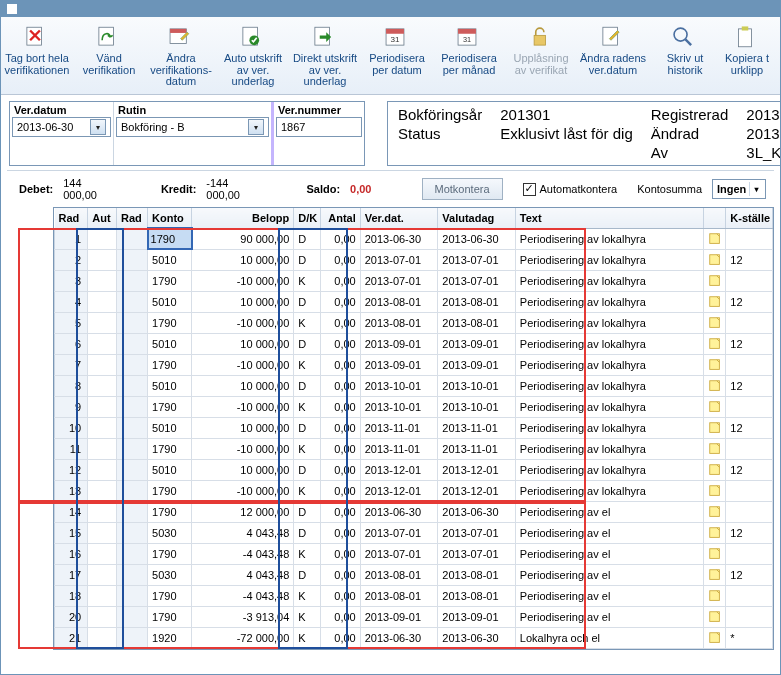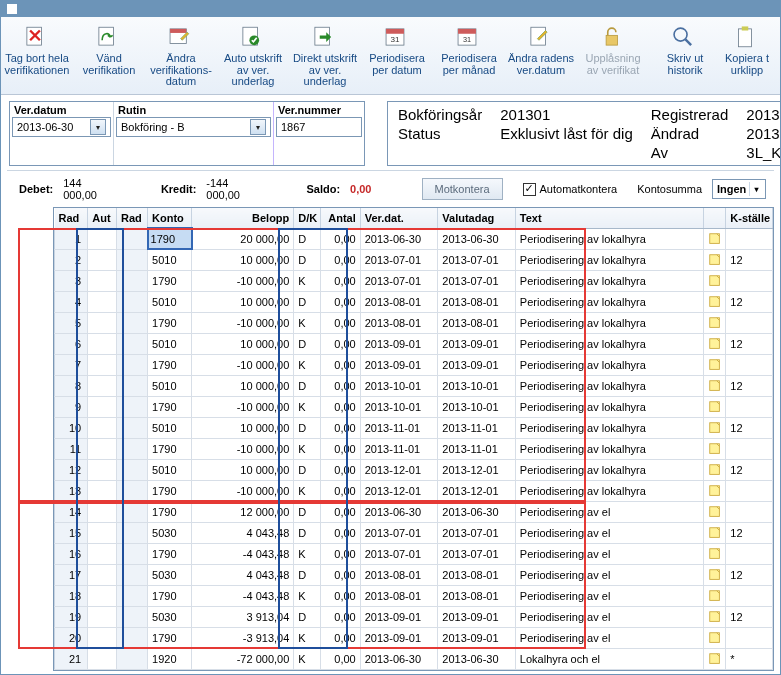--- a/index.html
+++ b/index.html
@@ -249,37 +249,37 @@
   <div class="tbtn">
     <span class="ticon">
         <svg viewBox="0 0 32 32">
           <rect x="5" y="6" width="22" height="20" fill="#fff" stroke="#6a7a8a"></rect>
           <rect x="5" y="6" width="22" height="6" fill="#ce5b5b"></rect>
           <text x="16" y="22" font-size="9" text-anchor="middle" fill="#333">31</text>
         </svg>
       </span>
     <span>Periodisera<br>per månad</span>
   </div>
+  <div class="tbtn disabled">
+    <span class="ticon">
+        <svg viewBox="0 0 32 32">
+          <rect x="10" y="14" width="14" height="12" fill="#e8c766" stroke="#b89a3e"></rect>
+          <path d="M12 14 v-4 a5 5 0 0 1 10 0" fill="none" stroke="#b89a3e" stroke-width="2"></path>
+        </svg>
+      </span>
+    <span>Upplåsning<br>av verifikat</span>
+  </div>
   <div class="tbtn">
     <span class="ticon">
         <svg viewBox="0 0 32 32">
           <rect x="6" y="4" width="18" height="22" fill="#fff" stroke="#6a7a8a"></rect>
           <path d="M14 18 L24 8 L26 10 L16 20 Z" fill="#e7b326" stroke="#8a6"></path>
         </svg>
       </span>
     <span>Ändra radens<br>ver.datum</span>
-  </div>
-  <div class="tbtn disabled">
-    <span class="ticon">
-        <svg viewBox="0 0 32 32">
-          <rect x="10" y="14" width="14" height="12" fill="#e8c766" stroke="#b89a3e"></rect>
-          <path d="M12 14 v-4 a5 5 0 0 1 10 0" fill="none" stroke="#b89a3e" stroke-width="2"></path>
-        </svg>
-      </span>
-    <span>Upplåsning<br>av verifikat</span>
   </div>
   <div class="tbtn">
     <span class="ticon">
         <svg viewBox="0 0 32 32">
           <circle cx="13" cy="13" r="8" fill="none" stroke="#4a6fa0" stroke-width="2"></circle>
           <path d="M19 19 L26 26" stroke="#4a6fa0" stroke-width="3"></path>
         </svg>
       </span>
     <span>Skriv ut<br>historik</span>
   </div>
@@ -297,21 +297,21 @@
 <div class="panel">
   <div class="row-forms">
     <div class="formbox" style="display:flex;">
       <div class="formcol" style="width:104px;border-right:1px solid #cbd6e2;">
         <div class="formlabel">Ver.datum</div>
         <div class="forminput">
           <span>2013-06-30</span>
           <span class="dd">▾</span>
         </div>
       </div>
-      <div class="formcol" style="width:160px;border-right:1px solid #c4b5fd;">
+      <div class="formcol" style="width:160px;border-right:3px solid #c4b5fd;">
         <div class="formlabel">Rutin</div>
         <div class="forminput">
           <span>Bokföring - B</span>
           <span class="dd">▾</span>
         </div>
       </div>
       <div class="formcol" style="width:90px;">
         <div class="formlabel">Ver.nummer</div>
         <div class="forminput">
           <span>1867</span>
@@ -391,21 +391,21 @@
           <th></th>
           <th>K-ställe</th>
         </tr>
       </thead>
       <tbody id="gridbody">
           <tr>
             <td class="rn">1</td>
             <td></td>
             <td class="rn"></td>
             <td class="active-cell">1790</td>
-            <td class="num">20 000,00</td>
+            <td class="num">90 000,00</td>
             <td>D</td>
             <td class="num">0,00</td>
             <td>2013-06-30</td>
             <td>2013-06-30</td>
             <td>Periodisering av lokalhyra</td>
             <td class="ctr"><span class="noteicon"><svg viewBox="0 0 16 16">
                   <rect x="2" y="2" width="11" height="11" fill="#fff29a" stroke="#cba83a"></rect>
                   <path d="M10 2 L13 5" stroke="#cba83a"></path>
                 </svg></span></td>
             <td></td>
@@ -691,37 +691,20 @@
             <td>K</td>
             <td class="num">0,00</td>
             <td>2013-08-01</td>
             <td>2013-08-01</td>
             <td>Periodisering av el</td>
             <td class="ctr"><span class="noteicon"><svg viewBox="0 0 16 16">
                   <rect x="2" y="2" width="11" height="11" fill="#fff29a" stroke="#cba83a"></rect>
                   <path d="M10 2 L13 5" stroke="#cba83a"></path>
                 </svg></span></td>
             <td></td>
-          </tr>
-          <tr>
-            <td class="rn">19</td>
-            <td></td>
-            <td class="rn"></td>
-            <td>5030</td>
-            <td class="num">3 913,04</td>
-            <td>D</td>
-            <td class="num">0,00</td>
-            <td>2013-09-01</td>
-            <td>2013-09-01</td>
-            <td>Periodisering av el</td>
-            <td class="ctr"><span class="noteicon"><svg viewBox="0 0 16 16">
-                  <rect x="2" y="2" width="11" height="11" fill="#fff29a" stroke="#cba83a"></rect>
-                  <path d="M10 2 L13 5" stroke="#cba83a"></path>
-                </svg></span></td>
-            <td>12</td>
           </tr>
           <tr>
             <td class="rn">20</td>
             <td></td>
             <td class="rn"></td>
             <td>1790</td>
             <td class="num">-3 913,04</td>
             <td>K</td>
             <td class="num">0,00</td>
             <td>2013-09-01</td>

